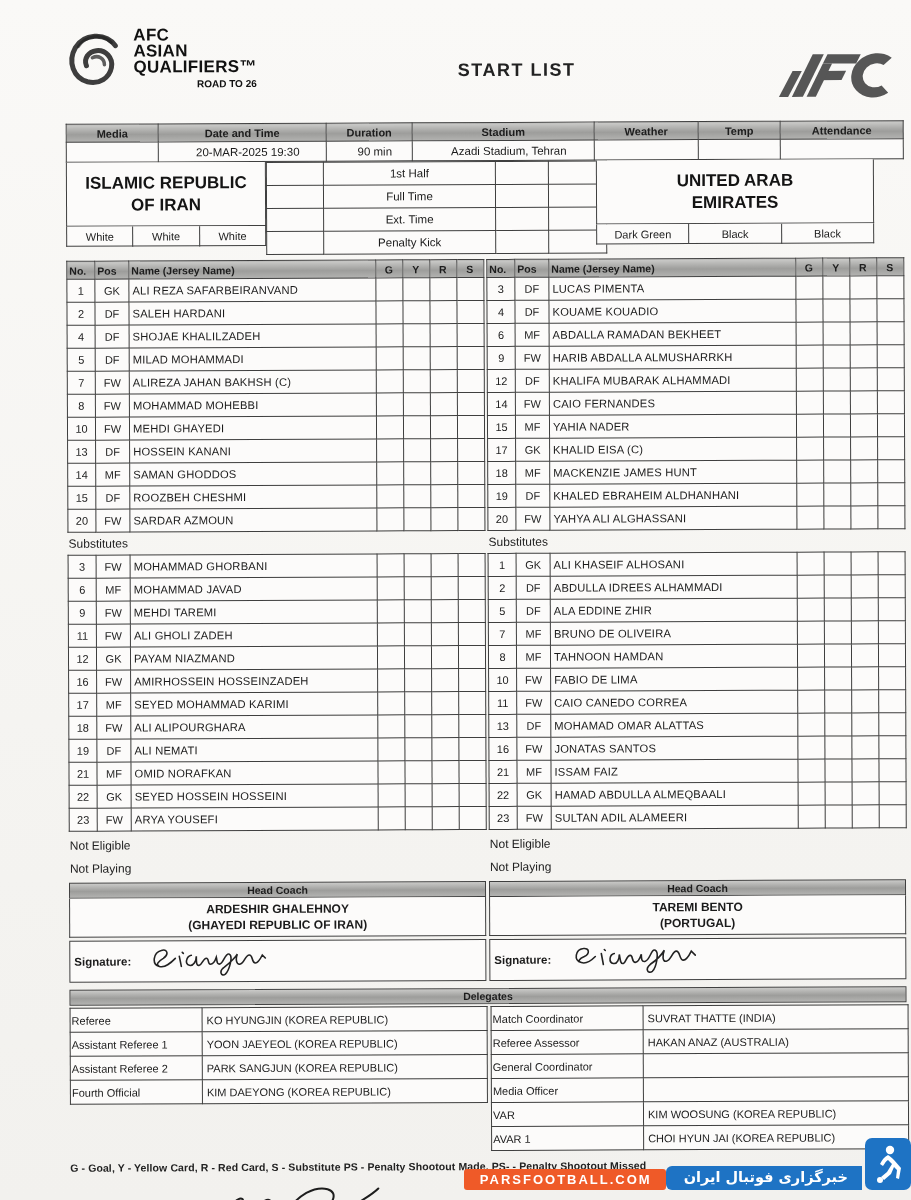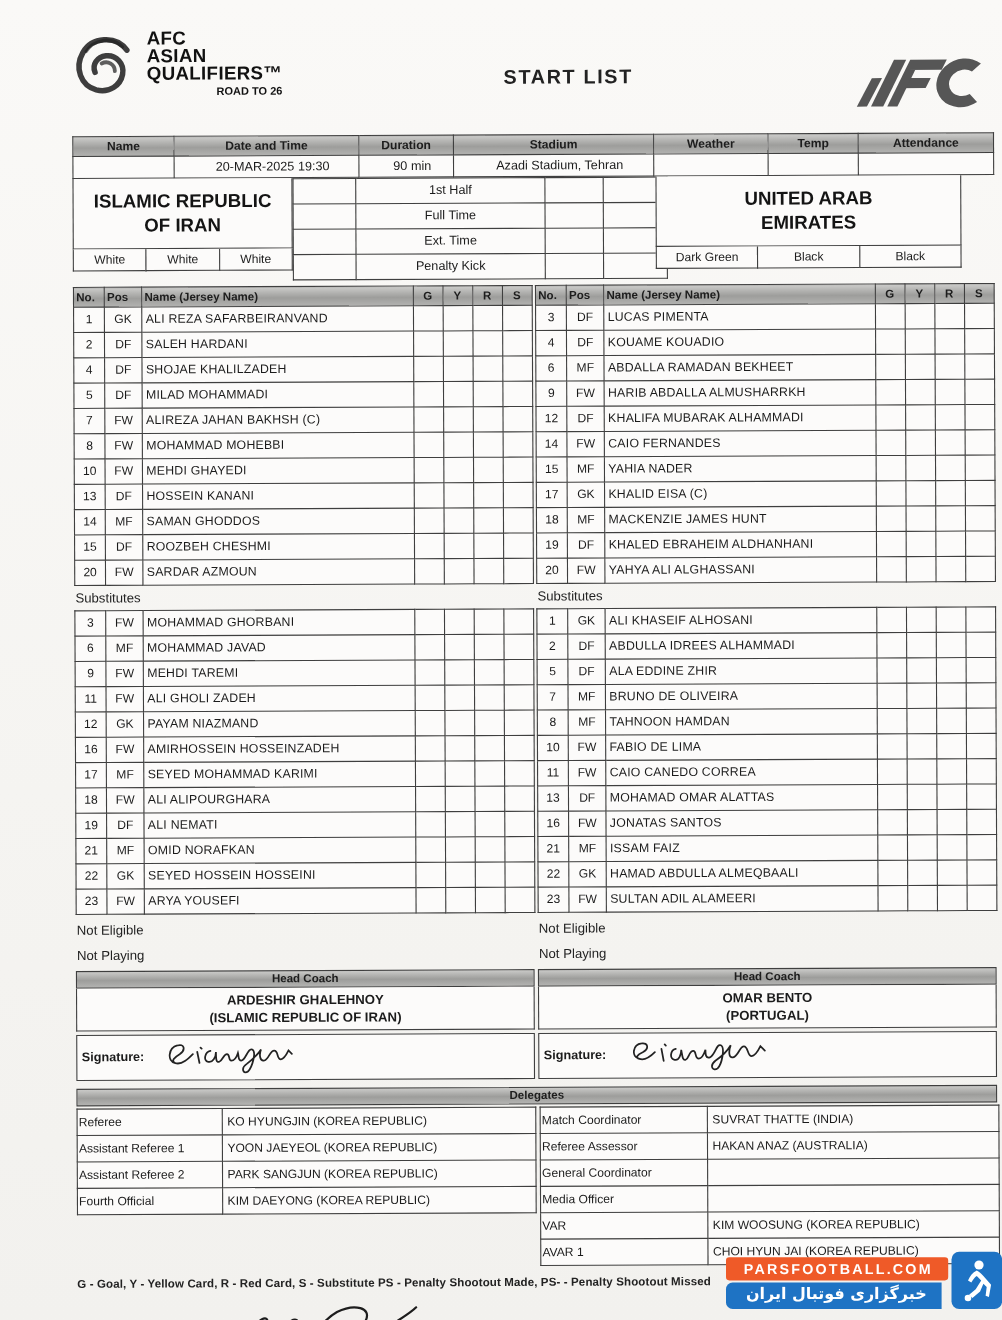--- a/index.html
+++ b/index.html
@@ -97,21 +97,21 @@
   td.dvalue{padding-left:4px;}
   .dleft col.k{width:132px;} .dleft col.v{width:285px;}
   .dright col.k{width:152px;} .dright col.v{width:265px;}
   .legend{font-size:10.5px;font-weight:bold;margin-top:9px;color:#222;letter-spacing:0.1px;}
   
   .footer{position:relative;margin-top:26px;height:90px;}
   .comm-label{font-size:13.5px;font-weight:bold;line-height:1.5;}
   .comm-sig{position:absolute;left:110px;top:-18px;}
   
   .watermark{position:absolute;right:0px;bottom:10px;display:flex;align-items:flex-end;}
-  .wm-bars{display:flex;flex-direction:column;align-items:flex-start;}
+  .wm-bars{display:flex;flex-direction:row;align-items:flex-end;}
   .wm-orange{
     background:#ef5a28;color:#fff;font-weight:bold;font-size:13px;letter-spacing:2px;
     padding:3px 14px 3px 16px;border-radius:3px;
   }
   .wm-blue{
     background:#1e73c4;color:#fff;font-weight:bold;font-size:14.5px;
     padding:3px 14px 5px 18px;border-radius:6px 0 0 6px;margin-top:2px;
     font-family:"DejaVu Sans",sans-serif;direction:rtl;
   }
   .wm-sq{
@@ -163,21 +163,21 @@
           <col style="width:92px">
           <col style="width:168px">
           <col style="width:86px">
           <col style="width:182px">
           <col style="width:104px">
           <col style="width:82px">
           <col style="width:123px">
         </colgroup>
     <thead>
       <tr>
-        <th>Name</th>
+        <th>Media</th>
         <th>Date and Time</th>
         <th>Duration</th>
         <th>Stadium</th>
         <th>Weather</th>
         <th>Temp</th>
         <th>Attendance</th>
       </tr>
     </thead>
     <tbody>
       <tr>
@@ -747,35 +747,35 @@
       <div class="flag-line ne">Not Eligible</div>
       <div class="flag-line np">Not Playing</div>
     </div>
   </div>
 
   <div class="coach">
     <div class="coach-half">
       <div class="bar graybar">Head Coach</div>
       <div class="coach-name">
         <span>ARDESHIR GHALEHNOY</span>
-        <span>(ISLAMIC REPUBLIC OF IRAN)</span>
+        <span>(GHAYEDI REPUBLIC OF IRAN)</span>
       </div>
       <div class="coach-sig">
         <span class="sig-label">Signature:</span>
         <span>
           <svg width="150" height="34" viewBox="0 0 150 34">
             <path d="M14 24 C6 22 8 10 16 8 C22 6 24 12 18 16 C13 19 10 22 14 24 C20 26 26 20 30 16 M34 14 l2 10 m1 -14 l1 1 m8 2 c-5 1 -7 9 -2 10 c4 1 7 -4 7 -9 c0 6 0 10 3 9 c3 -1 4 -7 7 -7 c3 0 1 6 4 6 c3 0 5 -4 6 -7 c1 4 0 7 3 7 c4 0 6 -12 10 -10 c4 2 0 16 -4 20 c-4 3 -7 -3 -1 -7 c5 -4 10 -8 13 -13 c-2 5 -1 11 3 10 c4 -1 5 -9 9 -9 c4 0 2 8 6 8 c3 0 5 -4 7 -8 l3 3" fill="none" stroke="#222" stroke-width="1.6" stroke-linecap="round"></path>
           </svg>
         </span>
       </div>
     </div>
     <div class="coach-half">
       <div class="bar graybar">Head Coach</div>
       <div class="coach-name">
-        <span>OMAR BENTO</span>
+        <span>TAREMI BENTO</span>
         <span>(PORTUGAL)</span>
       </div>
       <div class="coach-sig">
         <span class="sig-label">Signature:</span>
         <span>
           <svg width="150" height="34" viewBox="0 0 150 34">
             <path d="M16 22 C8 20 10 9 18 8 C24 7 25 13 19 16 C14 18 12 21 16 22 C22 24 27 19 30 16 M36 13 l2 11 m1 -15 l1 1 m9 3 c-5 1 -6 9 -1 10 c4 1 6 -5 6 -9 c1 5 1 10 4 9 c3 -1 3 -8 7 -8 c3 0 1 7 5 7 c3 0 5 -5 6 -8 c0 4 0 8 4 7 c5 -2 6 -13 10 -11 c4 2 1 17 -3 21 c-4 3 -8 -2 -2 -7 c6 -4 11 -9 14 -14 c-2 5 -2 12 2 11 c5 -1 6 -10 10 -10 c4 0 3 9 7 9 c3 0 6 -5 8 -9 l4 4" fill="none" stroke="#222" stroke-width="1.6" stroke-linecap="round"></path>
           </svg>
         </span>
       </div>

